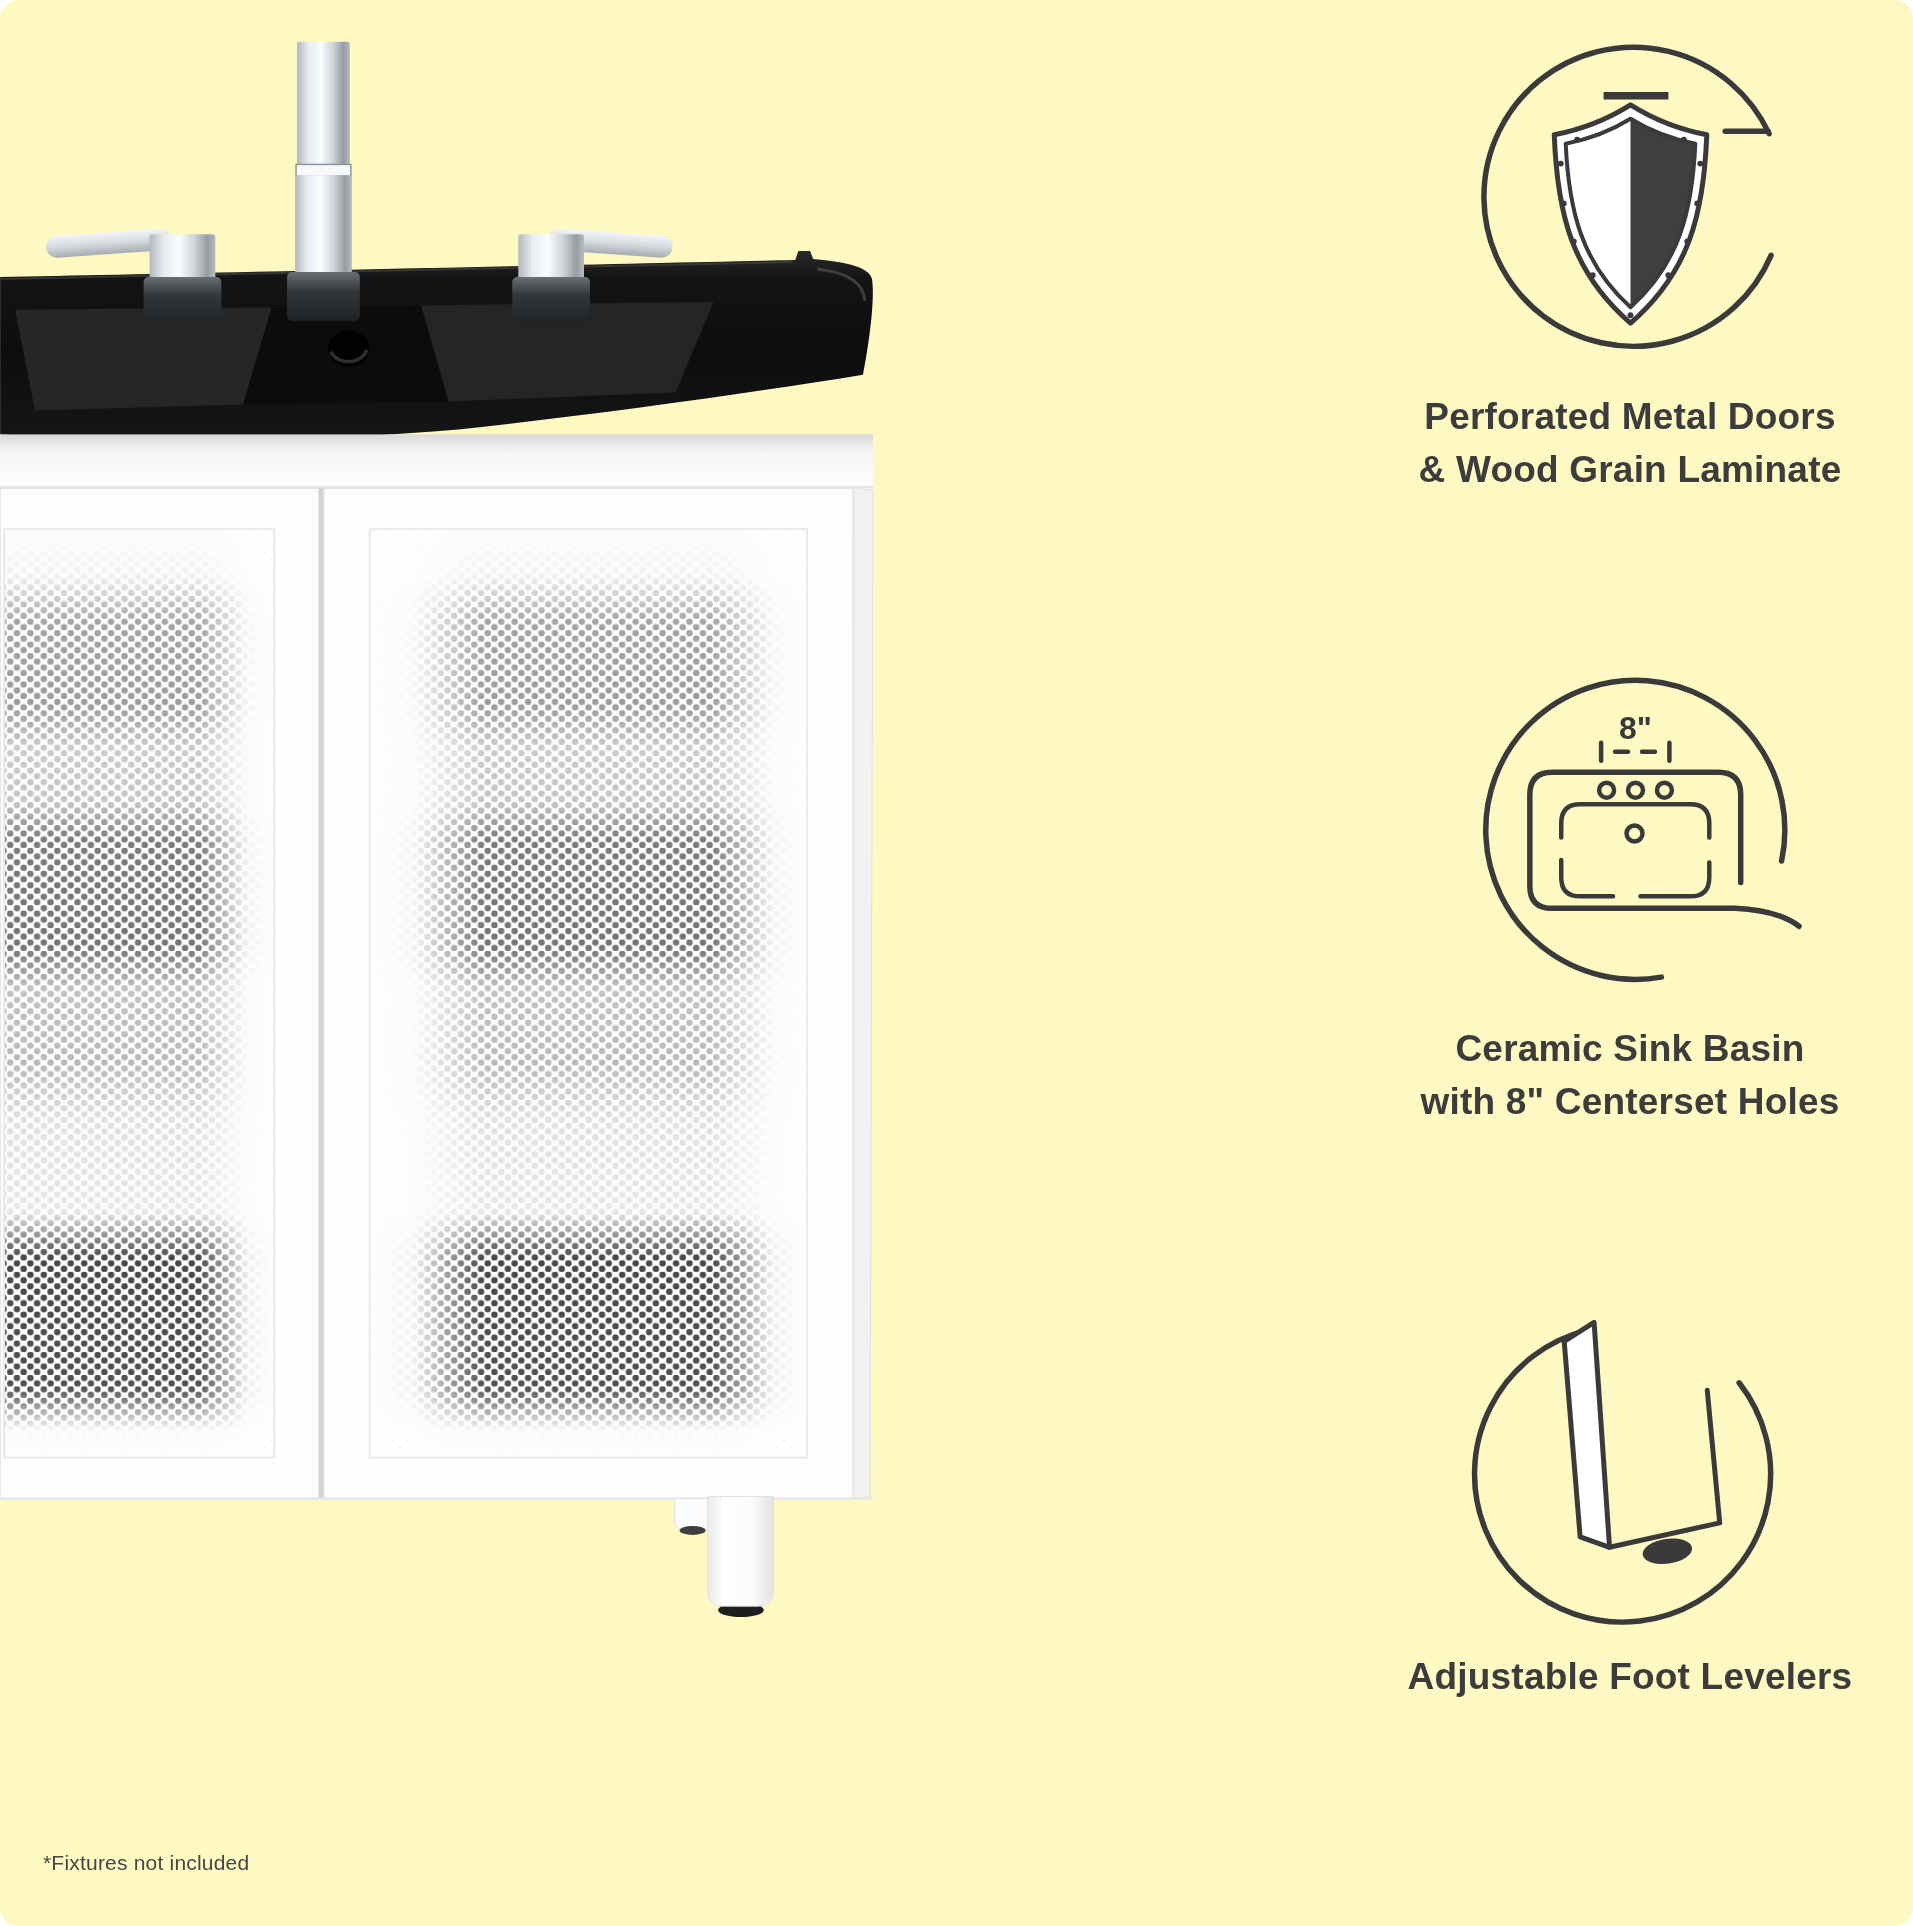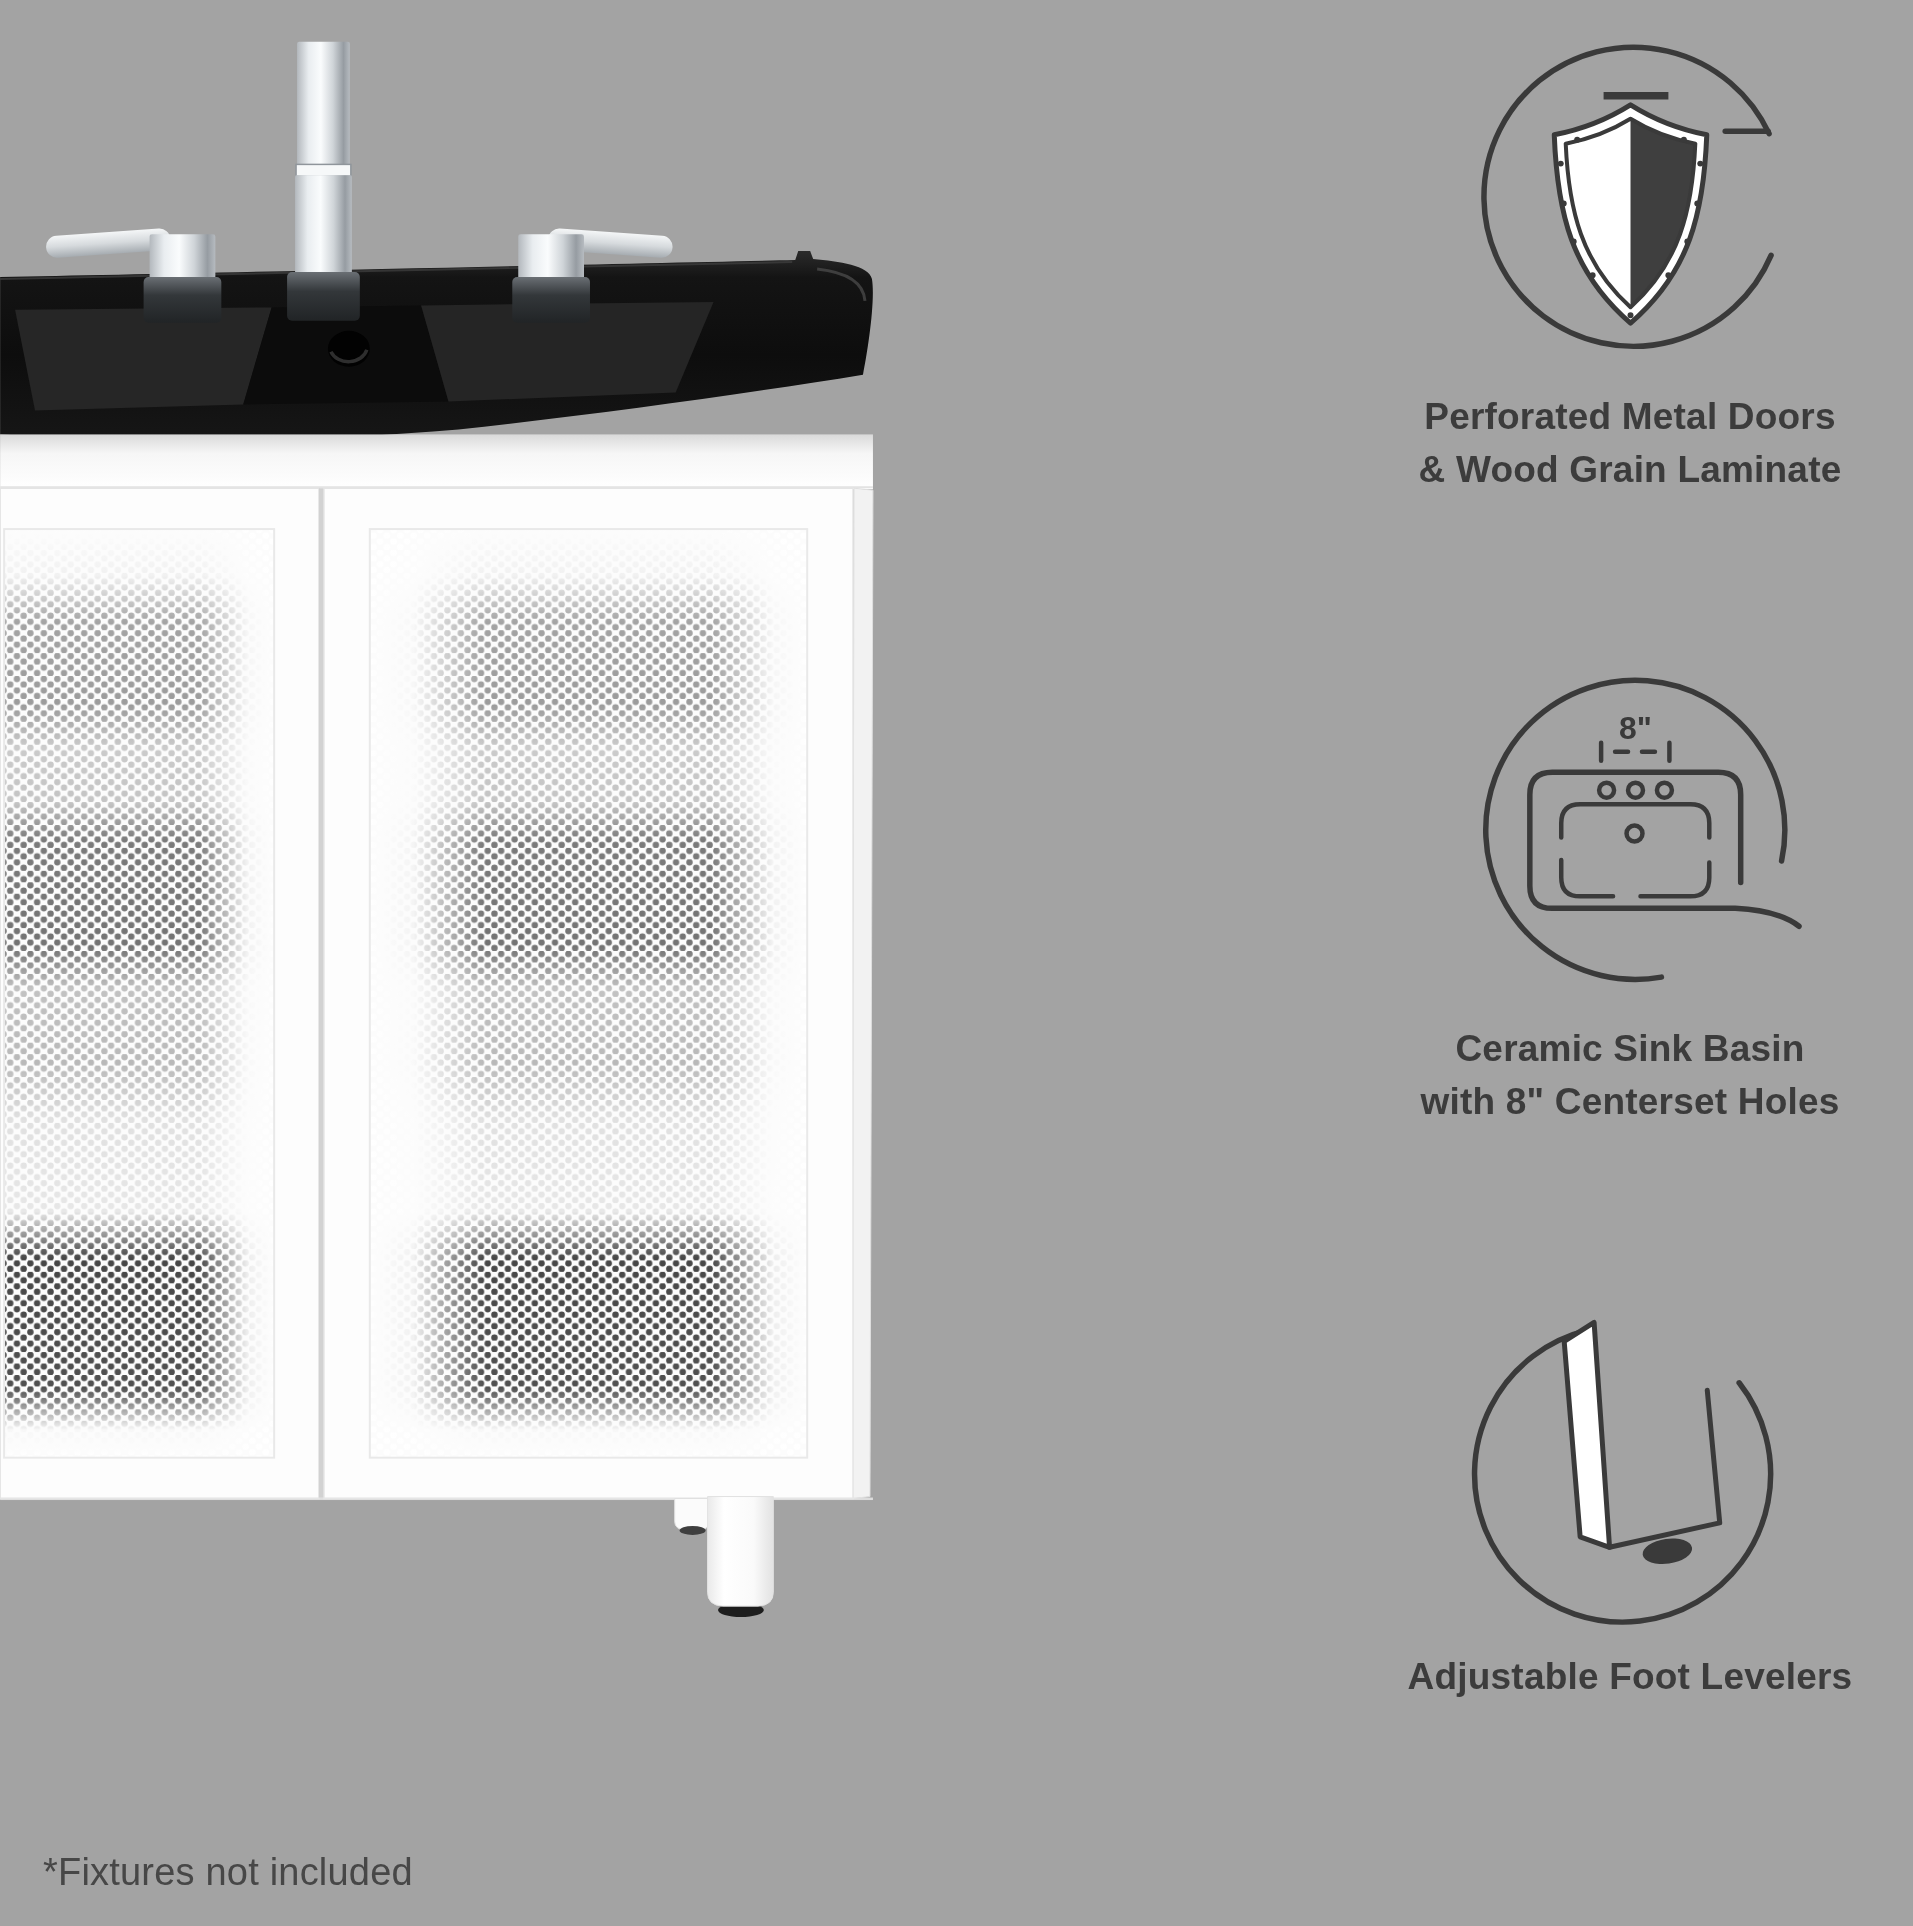--- a/index.html
+++ b/index.html
@@ -1,25 +1,25 @@
 <!DOCTYPE html>
 <html style="font-size:8px"><head>
 <meta charset="utf-8">
 <style>
   html,body{margin:0;padding:0;background:#ffffff;}
   body{width:1913px;height:1926px;position:relative;overflow:hidden;
        font-family:"Liberation Sans", sans-serif;}
-  .stage{position:absolute;inset:0;background:#a3a3a3;}
+  .stage{position:absolute;inset:0;background:#fef9c3;border-radius:18px;}
   .product-svg{position:absolute;left:0;top:0;}
   .icon-svg{position:absolute;}
   .feature-label{position:absolute;width:628px;text-align:center;
        color:#3c3c3c;font-weight:bold;font-size:37px;line-height:53px;
        letter-spacing:0.2px;}
   .footnote{position:absolute;left:43px;top:1851px;color:#474747;
-       font-size:38px;font-weight:400;letter-spacing:0.2px;}
+       font-size:21px;font-weight:400;letter-spacing:0.2px;}
   text.meas{font-family:"Liberation Sans",sans-serif;font-weight:bold;
        font-size:64px;fill:#3a3a3a;}
 </style>
 </head>
 <body>
 
 <div class="stage">
 
   <svg class="product-svg" width="897" height="1644" viewBox="0 0 1800 3300">
     <defs>

